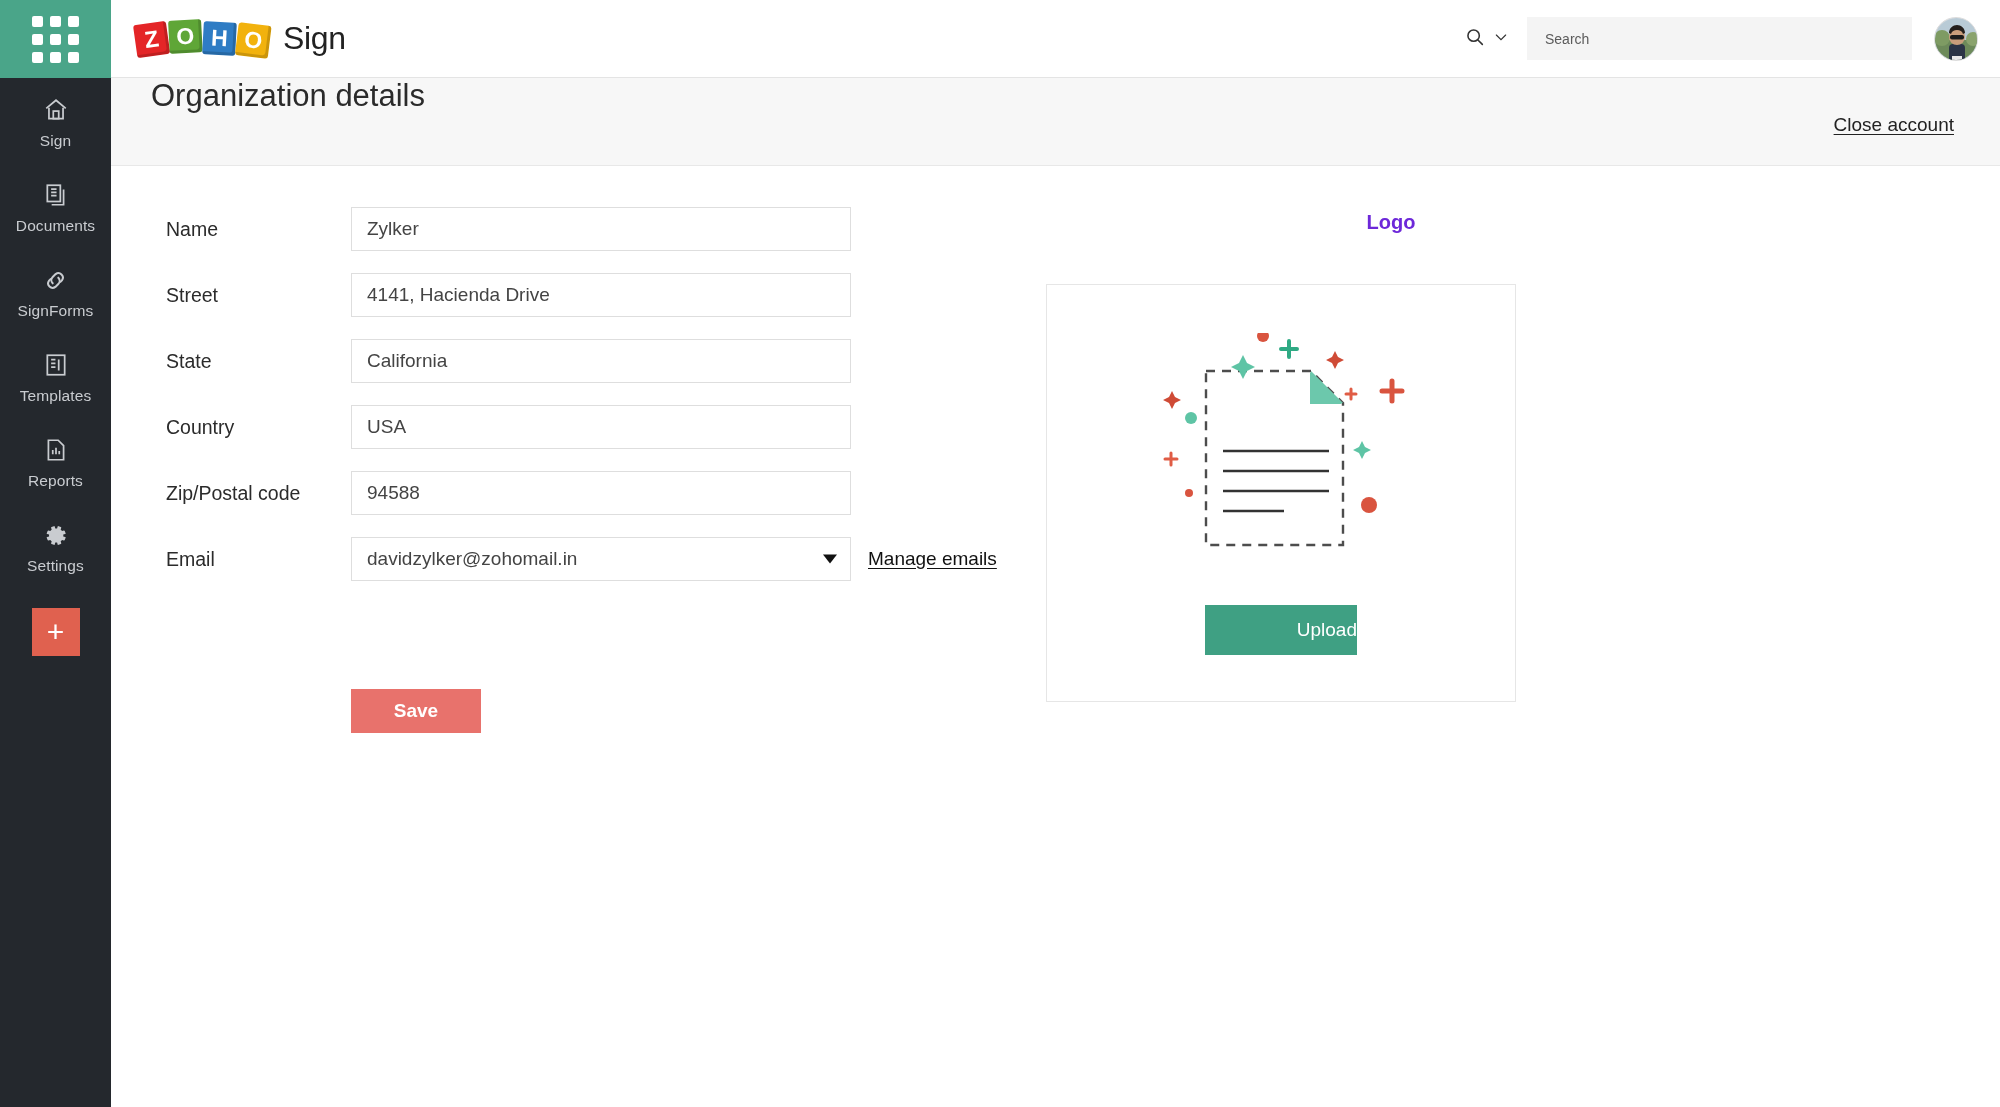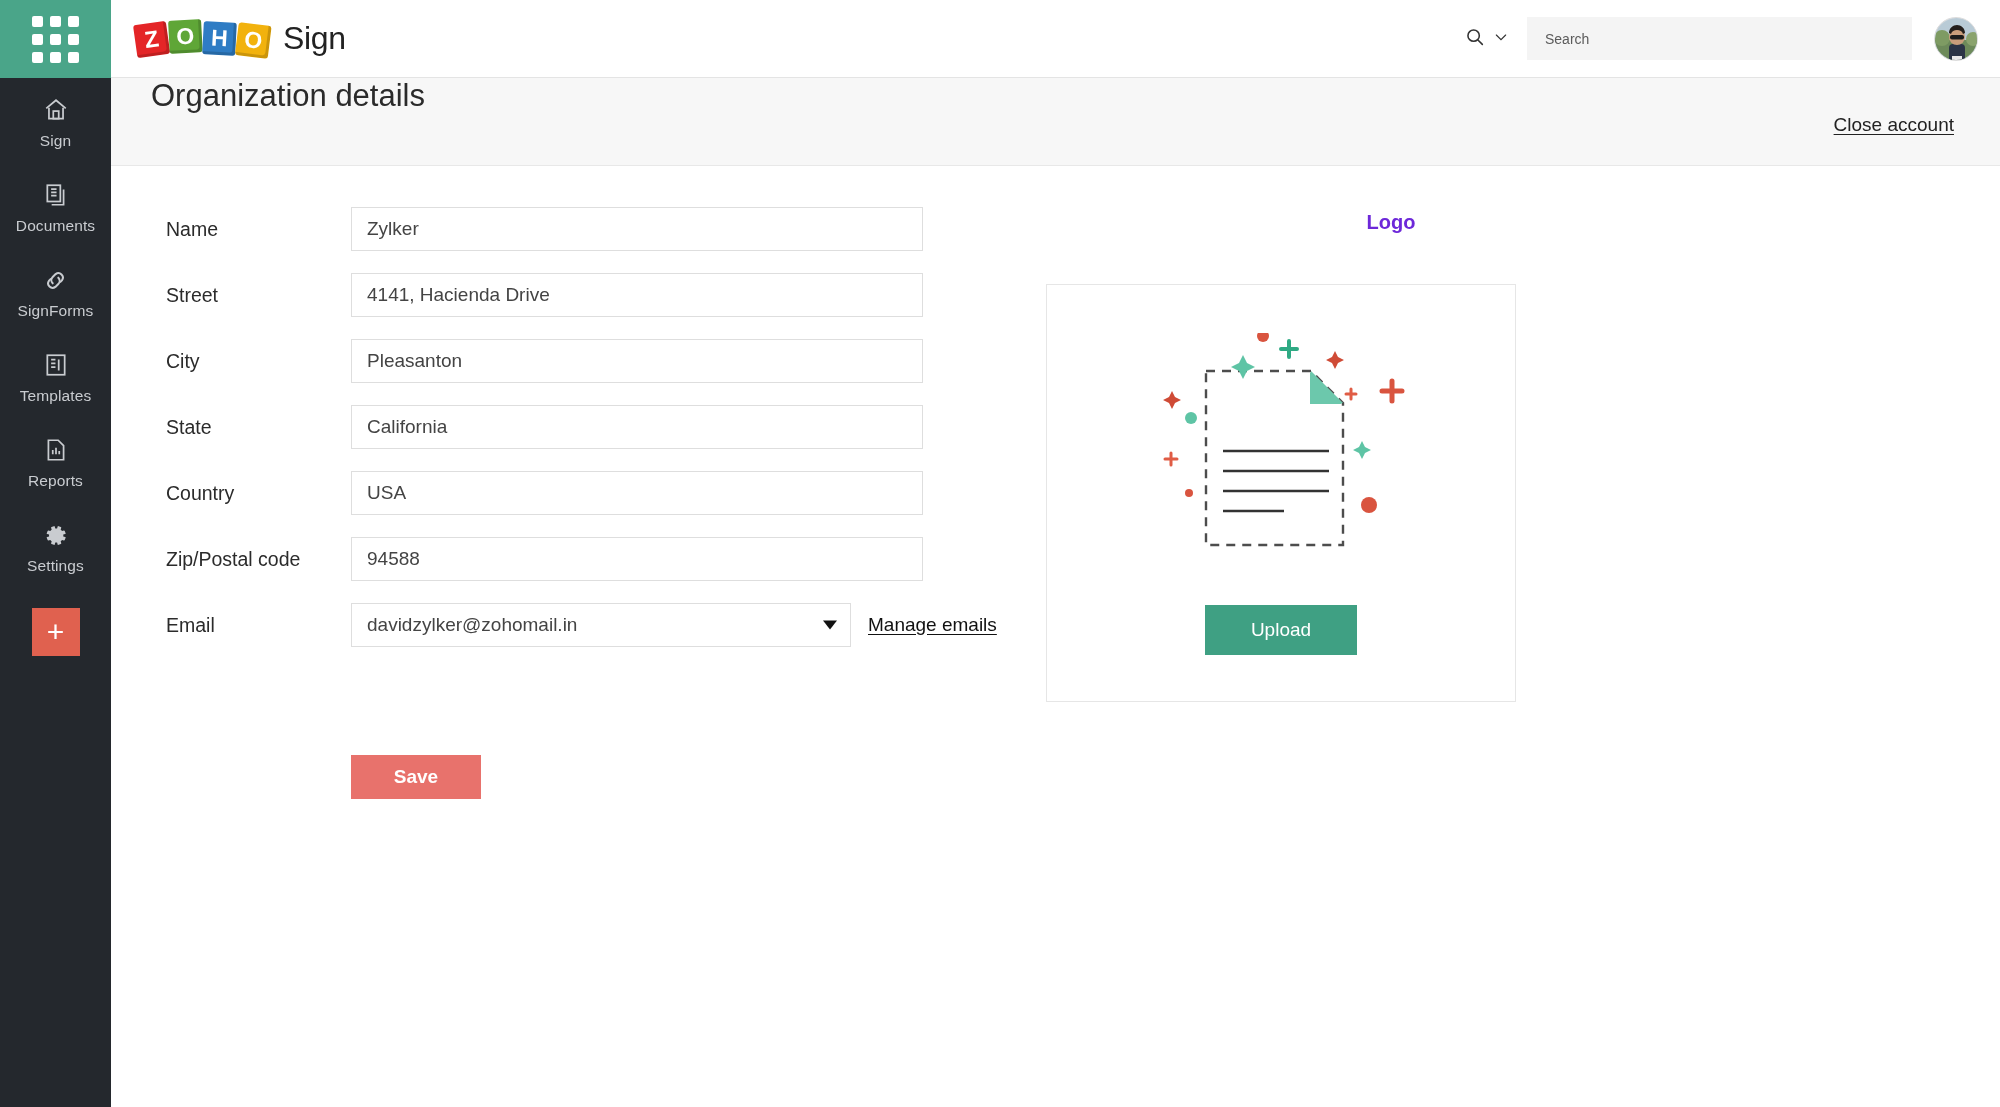--- a/index.html
+++ b/index.html
@@ -115,21 +115,21 @@
     width: 1889px; height: 940px; background:#fff;border-radius:7px;
   }
 
   #form-col { position:absolute; left: 55px; top: 40px; width: 850px; }
   .form-row { display:flex; align-items:center; margin-bottom: 22px; }
   .form-label {
     width: 185px; font-size: 19.5px; color:#2b2b2b;
     flex: 0 0 185px;
   }
   .form-input {
-    width: 572px; height: 44px;
+    width: 500px; height: 44px;
     border: 1px solid #dedede; background:#fff;
     font-size: 19px; color:#444;
     padding: 0 15px;
     font-family:"Liberation Sans", sans-serif;
     outline: none;
   }
   .select-wrap { position: relative; width: 500px; }
   .select-wrap .form-input { width: 500px; padding-right: 40px; }
   .caret {
     position:absolute; right: 14px; top: 50%; transform: translateY(-50%);
@@ -162,20 +162,21 @@
     border: 1px solid #e6e6e6; background:#fff;
     position: relative;
   }
   #upload-button {
     position:absolute; left: 50%; transform: translateX(-50%);
     bottom: 46px;
     width: 152px; height: 50px;
     background:#3fa083; color:#fff; border:none;
     font-size: 19px; font-family:"Liberation Sans", sans-serif;
     cursor:pointer;
+    text-align:right;
   }
   #logo-illustration { position:absolute; left: 50%; top: 48px; transform: translateX(-50%); }
 </style>
 </head>
 <body>
 
 <div id="app-rail">
 
   <div id="app-grid-button">
     <div class="grid-dots">
@@ -325,24 +326,20 @@
     <div class="form-row">
       <label class="form-label">Name</label>
       <input class="form-input" type="text" value="Zylker" style="">
     </div>
 
     <div class="form-row">
       <label class="form-label">Street</label>
       <input class="form-input" type="text" value="4141, Hacienda Drive" style="">
     </div>
 
-    <div class="form-row">
-      <label class="form-label">City</label>
-      <input class="form-input" type="text" value="Pleasanton" style="">
-    </div>
 
     <div class="form-row">
       <label class="form-label">State</label>
       <input class="form-input" type="text" value="California" style="">
     </div>
 
     <div class="form-row">
       <label class="form-label">Country</label>
       <input class="form-input" type="text" value="USA" style="">
     </div>

